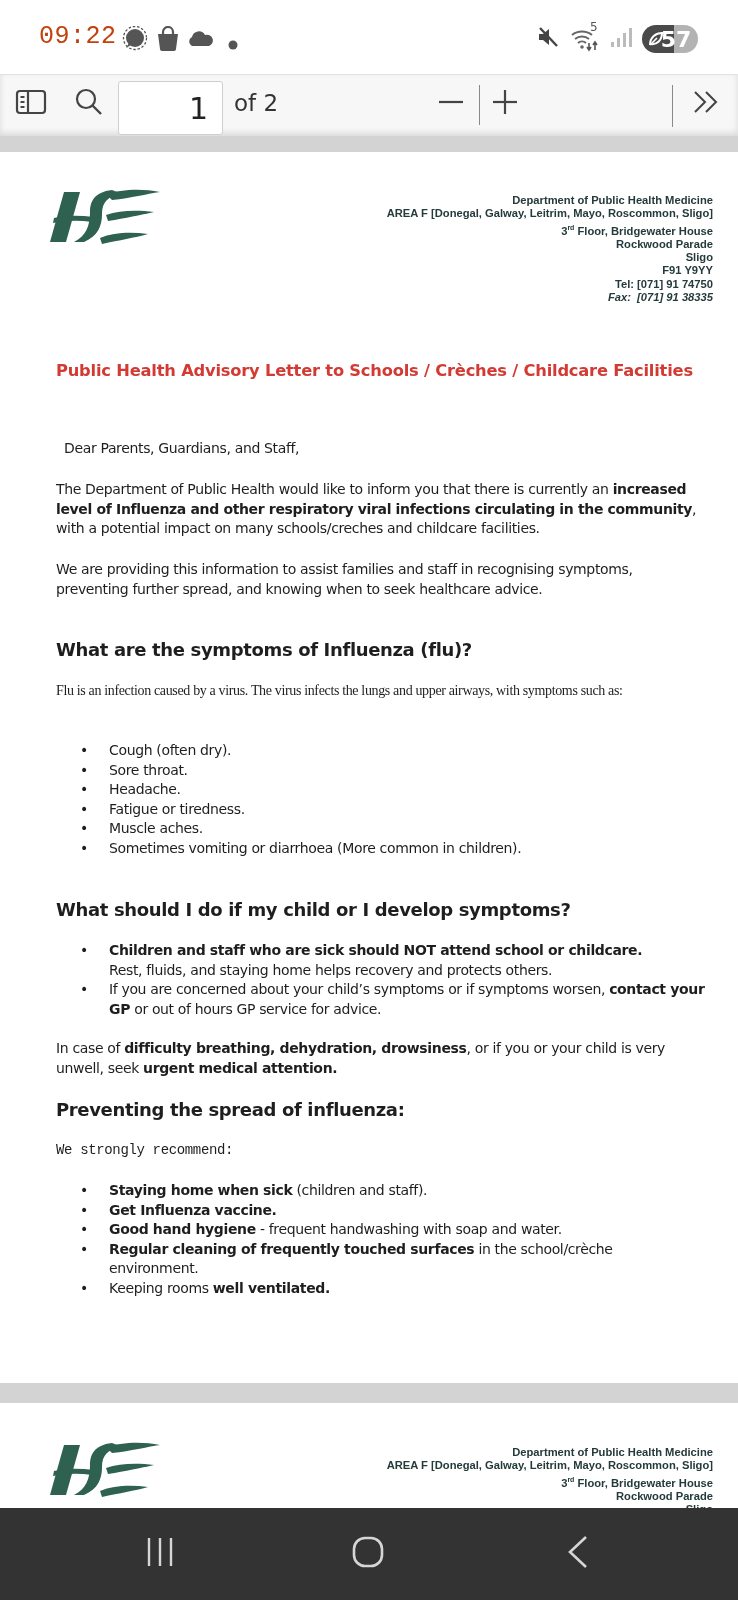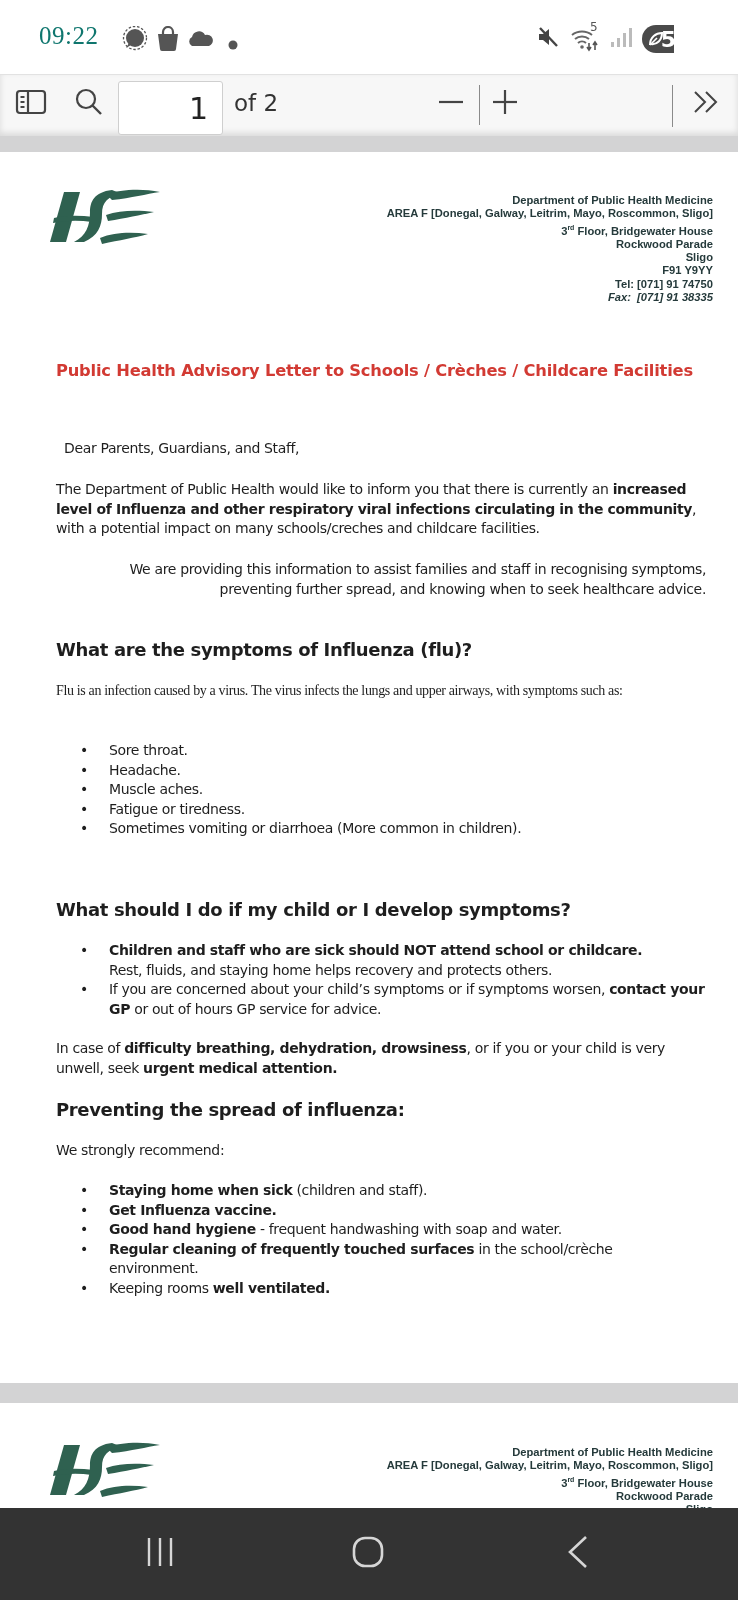--- a/index.html
+++ b/index.html
@@ -1,24 +1,24 @@
 <!DOCTYPE html>
 <html><head>
 <meta charset="utf-8">
 <style>
   * { box-sizing: border-box; margin: 0; padding: 0; }
   html, body { width: 738px; height: 1600px; overflow: hidden; background: #fff; }
   body { position: relative; font-family: "Liberation Sans", sans-serif; color: #222; }
 
   
   .statusbar { position: absolute; left: 0; top: 0; width: 738px; height: 74px; background: #fff; }
-  .sb-time { position: absolute; left: 39px; top: 22px; font-size: 25px; color: #0f766e; letter-spacing: 0.5px; font-family: Liberation Serif, serif; }
+  .sb-time { position: absolute; left: 39px; top: 22px; font-size: 25px; color: #c2410c; letter-spacing: 0.5px; font-family: Liberation Mono, monospace; }
   .sb-ico { position: absolute; top: 26px; }
   .sb-right { position: absolute; right: 40px; top: 24px; height: 30px; display: flex; align-items: center; gap: 10px; }
-  .battery { width: 56px; height: 28px; border-radius: 14px; overflow: hidden; display: flex; position: relative; flex-direction: column; }
+  .battery { width: 56px; height: 28px; border-radius: 14px; overflow: hidden; display: flex; position: relative; }
   .battery .fill { background: #4a4a4a; width: 57%; height: 100%; }
   .battery .empty { background: #b3b3b3; flex: 1; height: 100%; }
   .battery .label { position: absolute; left: 0; top: 0; width: 100%; height: 100%; display: flex; align-items: center; justify-content: center; padding-left: 12px; color: #fff; font-weight: bold; font-size: 22px; font-family: "DejaVu Sans", sans-serif; }
   .battery .leaf { position: absolute; left: 6px; top: 6px; }
 
   
   .toolbar { position: absolute; left: 0; top: 74px; width: 738px; height: 62px; background: #f7f7f7; box-shadow: 0 -3px 6px rgba(0,0,0,0.12) inset; border-top: 1px solid #e2e2e2; }
   .tb-btn { position: absolute; display: flex; align-items: center; justify-content: center; cursor: pointer; }
   .page-input { position: absolute; left: 118px; top: 6px; width: 105px; height: 54px; background: #fff; border: 1px solid #cfcfcf; border-radius: 3px; font-size: 30px; text-align: right; padding-right: 14px; color: #222; font-family: "DejaVu Sans", sans-serif; }
   .page-of { position: absolute; left: 234px; top: 15px; font-size: 23px; color: #333; font-family: "DejaVu Sans", sans-serif; }
@@ -189,48 +189,49 @@
 </div>
 
 <div class="doc-title">Public Health Advisory Letter to Schools / Crèches / Childcare Facilities</div>
 
 <div class="body-text" style="top:439px;margin-left:8px;">Dear Parents, Guardians, and Staff,</div>
 
 <div class="body-text" style="top:480px;">
   <span>The Department of Public Health would like to inform you that there is currently an </span><b>increased level of Influenza and other respiratory viral infections circulating in the community</b><span>, with a potential impact on many schools/creches and childcare facilities.</span>
 </div>
 
-<div class="body-text" style="top:560px;text-align:right;">We are providing this information to assist families and staff in recognising symptoms, preventing further spread, and knowing when to seek healthcare advice.</div>
+<div class="body-text" style="top:560px;">We are providing this information to assist families and staff in recognising symptoms, preventing further spread, and knowing when to seek healthcare advice.</div>
 
 <div class="body-text heading" style="top:640px;">What are the symptoms of Influenza (flu)?</div>
 
 <div class="body-text" style="top:681px;font-family:Liberation Serif, serif;">Flu is an infection caused by a virus. The virus infects the lungs and upper airways, with symptoms such as:</div>
 
 <ul class="body-text bullets" style="top:741px; left:56px;">
+  <li>Cough (often dry).</li>
   <li>Sore throat.</li>
   <li>Headache.</li>
+  <li>Fatigue or tiredness.</li>
   <li>Muscle aches.</li>
-  <li>Fatigue or tiredness.</li>
   <li>Sometimes vomiting or diarrhoea (More common in children).</li>
 </ul>
 
 <div class="body-text heading" style="top:900px;">What should I do if my child or I develop symptoms?</div>
 
 <ul class="body-text bullets" style="top:941px; left:56px;">
   <li><b>Children and staff who are sick should NOT attend school or childcare.</b><br><span>Rest, fluids, and staying home helps recovery and protects others.</span></li>
   <li><span>If you are concerned about your child’s symptoms or if symptoms worsen, </span><b>contact your GP</b><span> or out of hours GP service for advice.</span></li>
 </ul>
 
 <div class="body-text" style="top:1039px;">
   <span>In case of </span><b>difficulty breathing, dehydration, drowsiness</b><span>, or if you or your child is very unwell, seek </span><b>urgent medical attention.</b>
 </div>
 
 <div class="body-text heading" style="top:1100px;">Preventing the spread of influenza:</div>
 
-<div class="body-text" style="top:1141px;">We strongly recommend:</div>
+<div class="body-text" style="top:1141px;font-family:Liberation Mono, monospace;">We strongly recommend:</div>
 
 <ul class="body-text bullets" style="top:1181px; left:56px;">
   <li><b>Staying home when sick</b><span> (children and staff).</span></li>
   <li><b>Get Influenza vaccine.</b><span></span></li>
   <li><b>Good hand hygiene</b><span> - frequent handwashing with soap and water.</span></li>
   <li><b>Regular cleaning of frequently touched surfaces</b><span> in the school/crèche environment.</span></li>
   <li><span>Keeping rooms </span><b>well ventilated.</b></li>
 </ul>
 
 <div class="gray-strip" style="top:1383px; height:20px;"></div>

